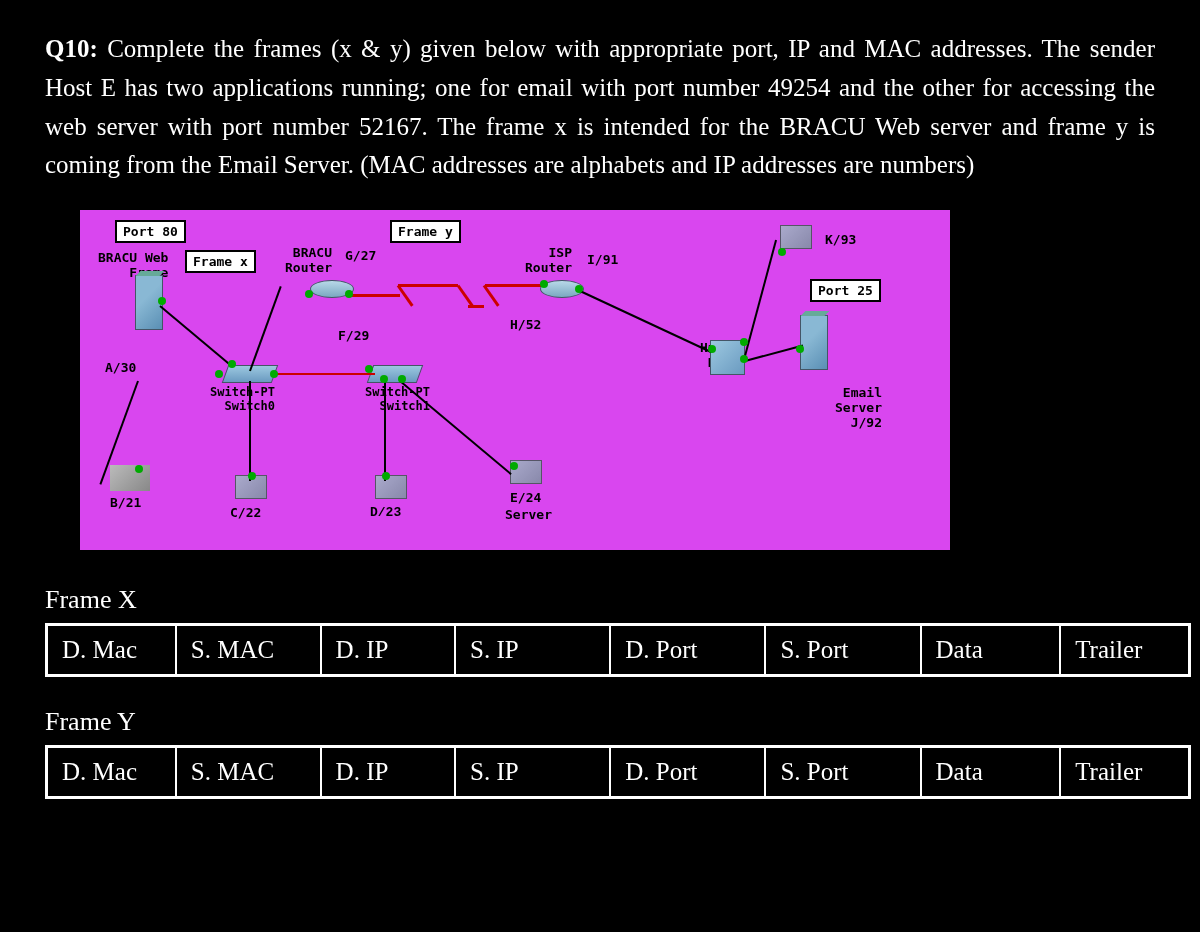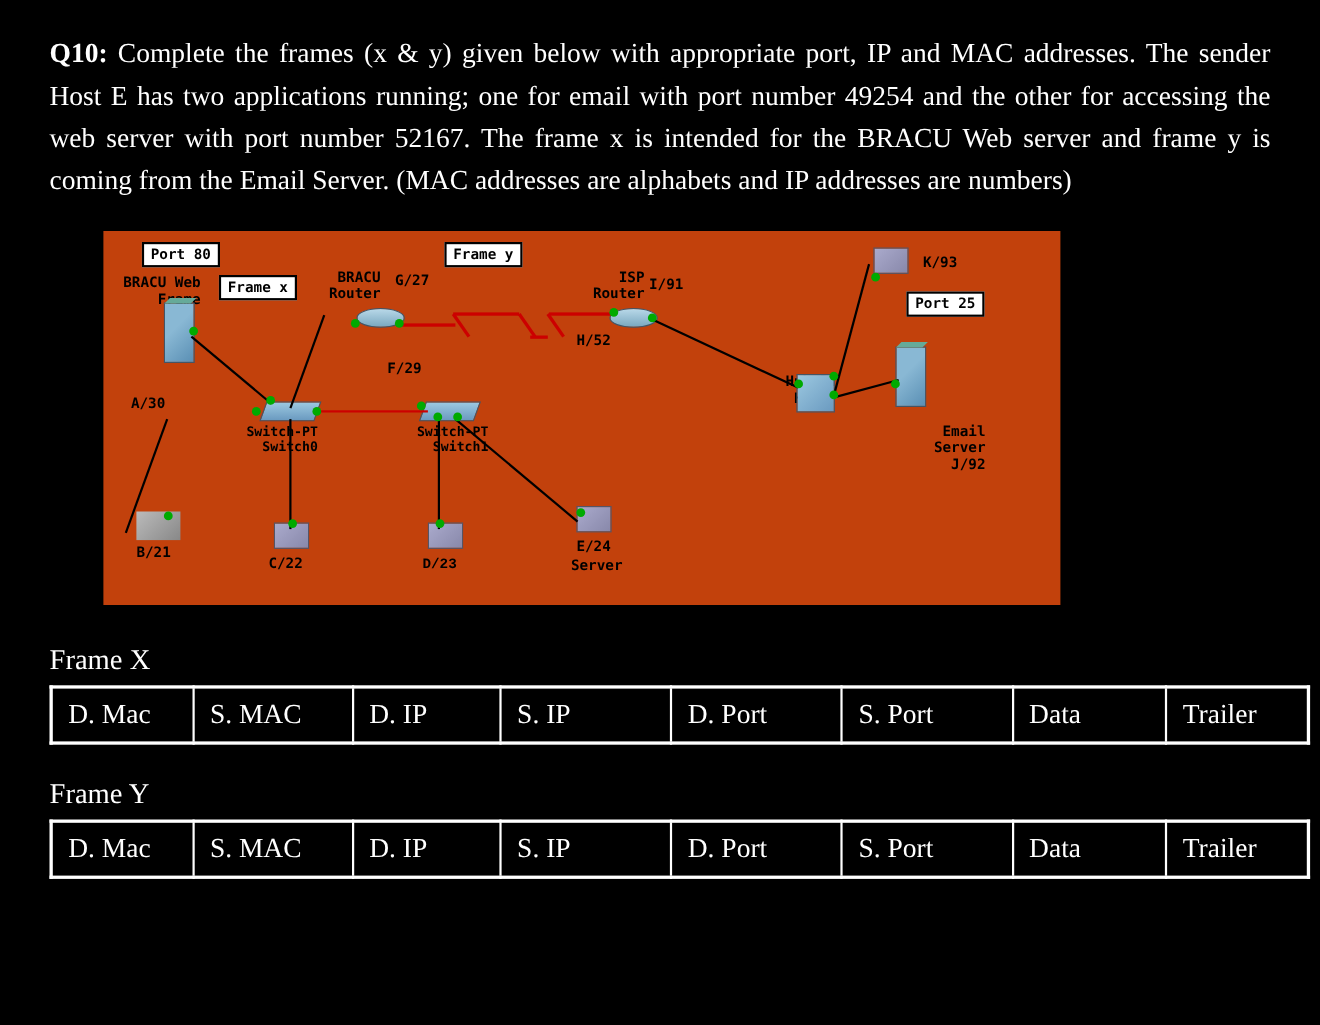--- a/index.html
+++ b/index.html
@@ -11,22 +11,22 @@
       height: 932px;
       padding: 30px 45px;
     }
     .question-text {
       font-size: 25px;
       line-height: 1.55;
       text-align: justify;
       margin-bottom: 25px;
     }
     .diagram-container {
-      background: #c2410c;
-      margin-left: 49px;
+      background: #d946ef;
+      margin-left: 35px;
       width: 870px;
       height: 340px;
       position: relative;
       color: #000;
       font-family: monospace;
       font-size: 14px;
       font-weight: bold;
     }
     .label { position: absolute; font-family: monospace; font-weight: bold; font-size: 13px; text-align: right; }
     .box-label { position: absolute; border: 2px solid #000; padding: 2px 6px; background: #fff; font-size: 13px; font-weight: bold; }
@@ -71,24 +71,24 @@
   <div class="box-label" style="top:10px;left:35px;">Port 80</div>
   <div class="label" style="top:40px;left:18px;white-space:pre;">BRACU Web
 Frame</div>
   <div class="box-label" style="top:40px;left:105px;">Frame x</div>
   <div class="label" style="top:35px;left:205px;white-space:pre;">BRACU
 Router</div>
   <div class="label" style="top:38px;left:265px;">G/27</div>
   <div class="box-label" style="top:10px;left:310px;">Frame y</div>
   <div class="label" style="top:35px;left:445px;white-space:pre;">ISP
 Router</div>
-  <div class="label" style="top:42px;left:496px;">I/91</div>
+  <div class="label" style="top:42px;left:507px;">I/91</div>
   <div class="label" style="top:22px;left:745px;">K/93</div>
-  <div class="box-label" style="top:55px;left:730px;">Port 25</div>
-  <div class="label" style="top:93px;left:430px;">H/52</div>
+  <div class="box-label" style="top:69px;left:730px;">Port 25</div>
+  <div class="label" style="top:107px;left:430px;">H/52</div>
   <div class="label" style="top:118px;left:258px;">F/29</div>
   <div class="label" style="top:150px;left:25px;">A/30</div>
   <div class="label" style="top:130px;left:620px;white-space:pre;text-align:center;">Hub-PT
 Hub0</div>
   <div class="label" style="top:175px;left:130px;white-space:pre;font-size:12px;">Switch-PT
 Switch0</div>
   <div class="label" style="top:175px;left:285px;white-space:pre;font-size:12px;">Switch-PT
 Switch1</div>
   <div class="label" style="top:175px;left:755px;white-space:pre;">Email
 Server

